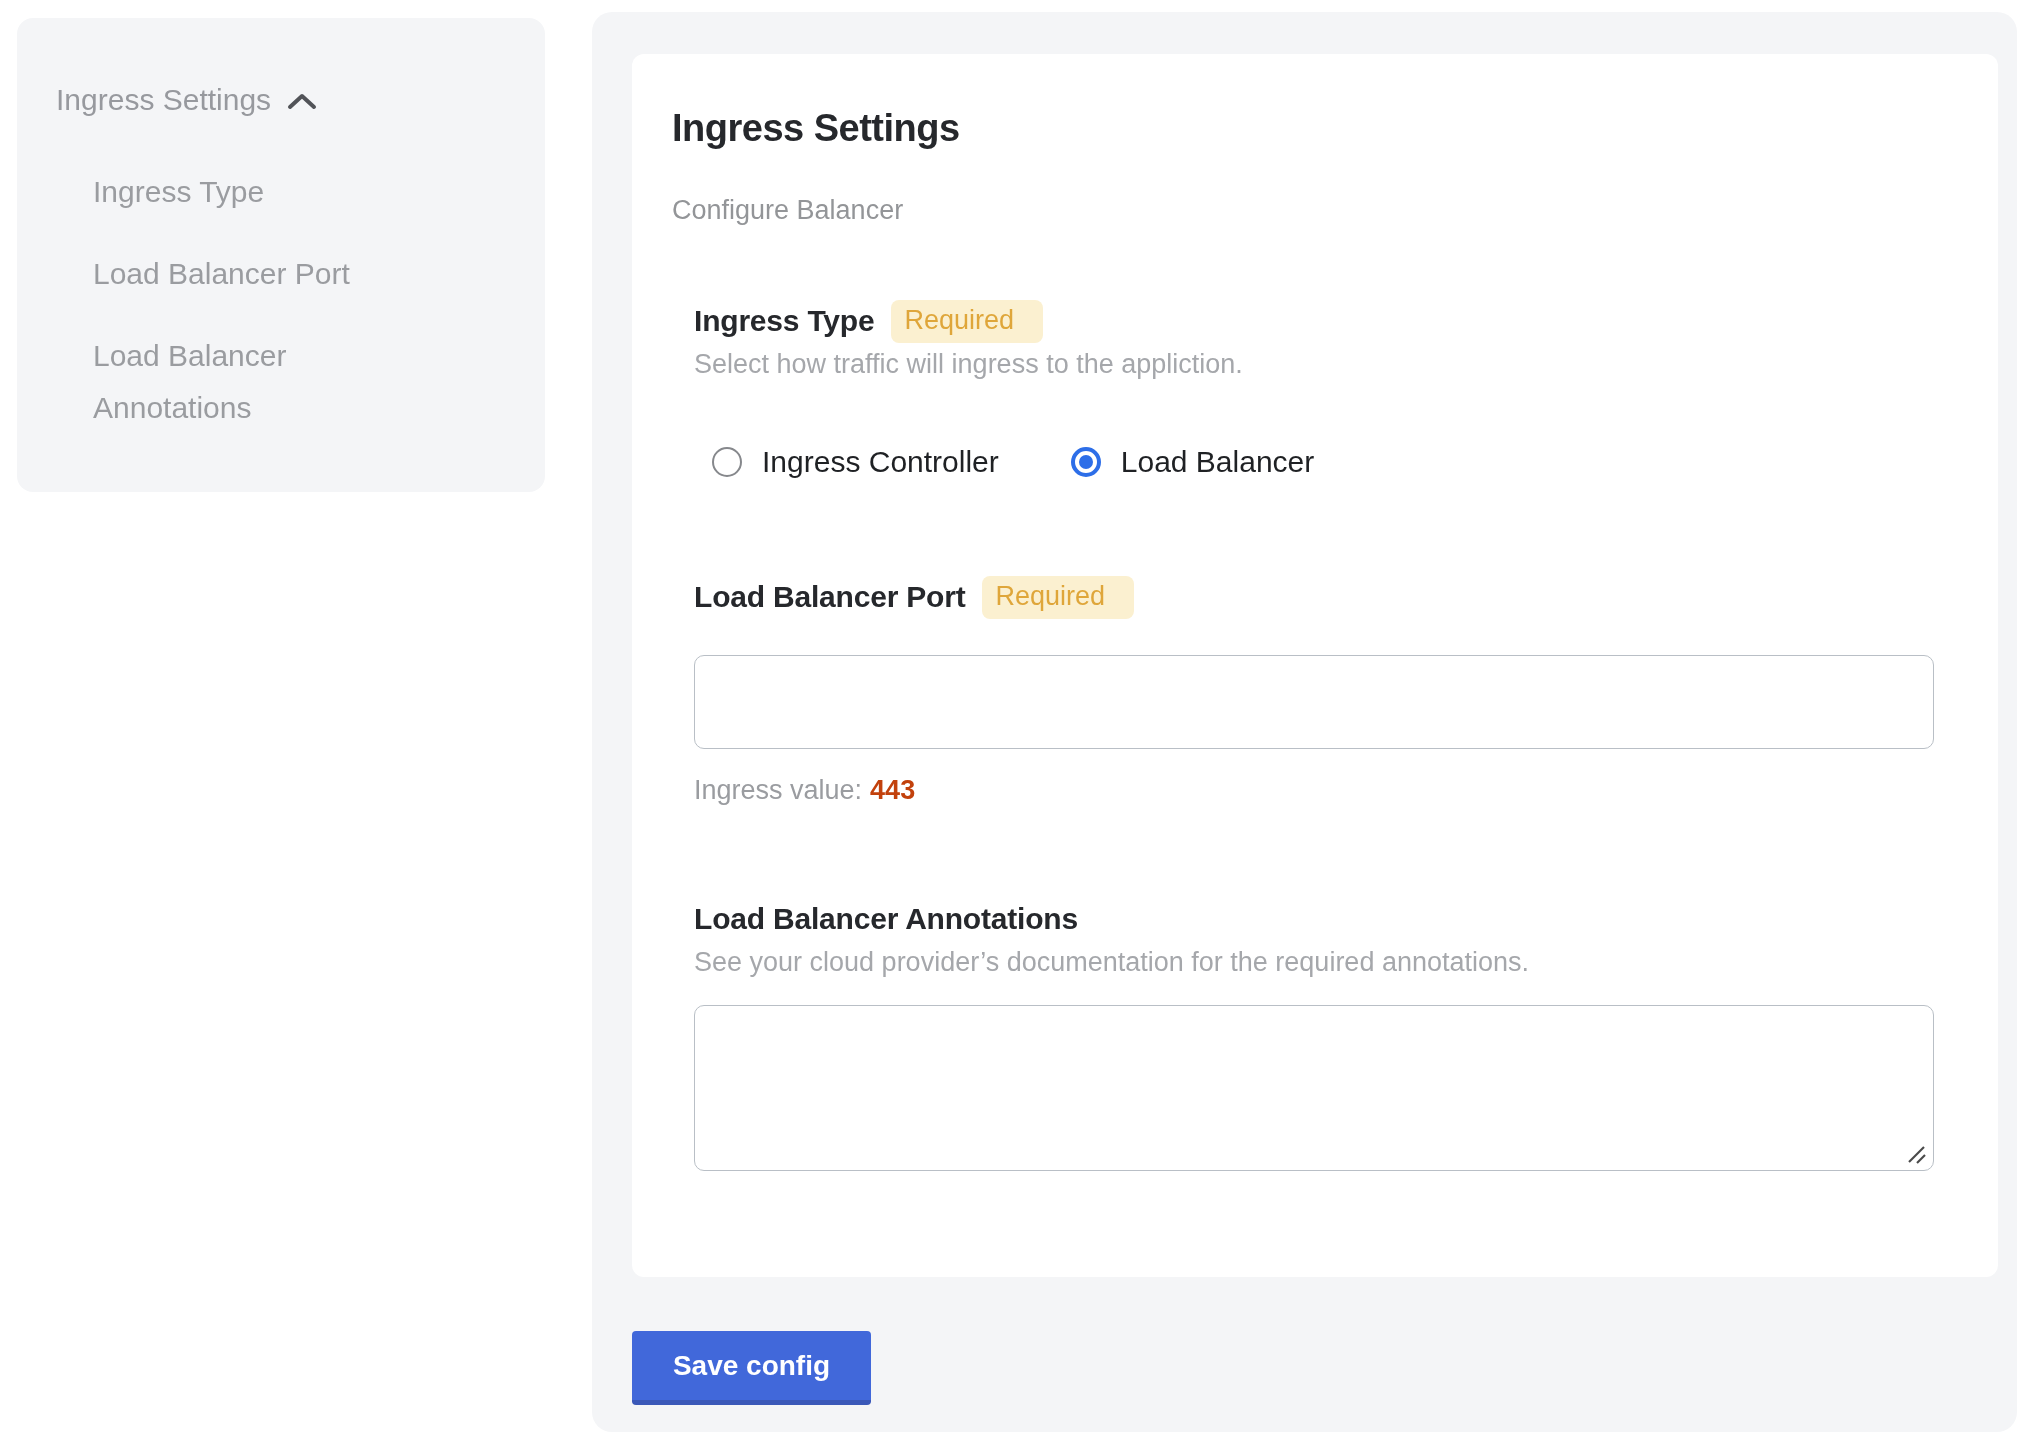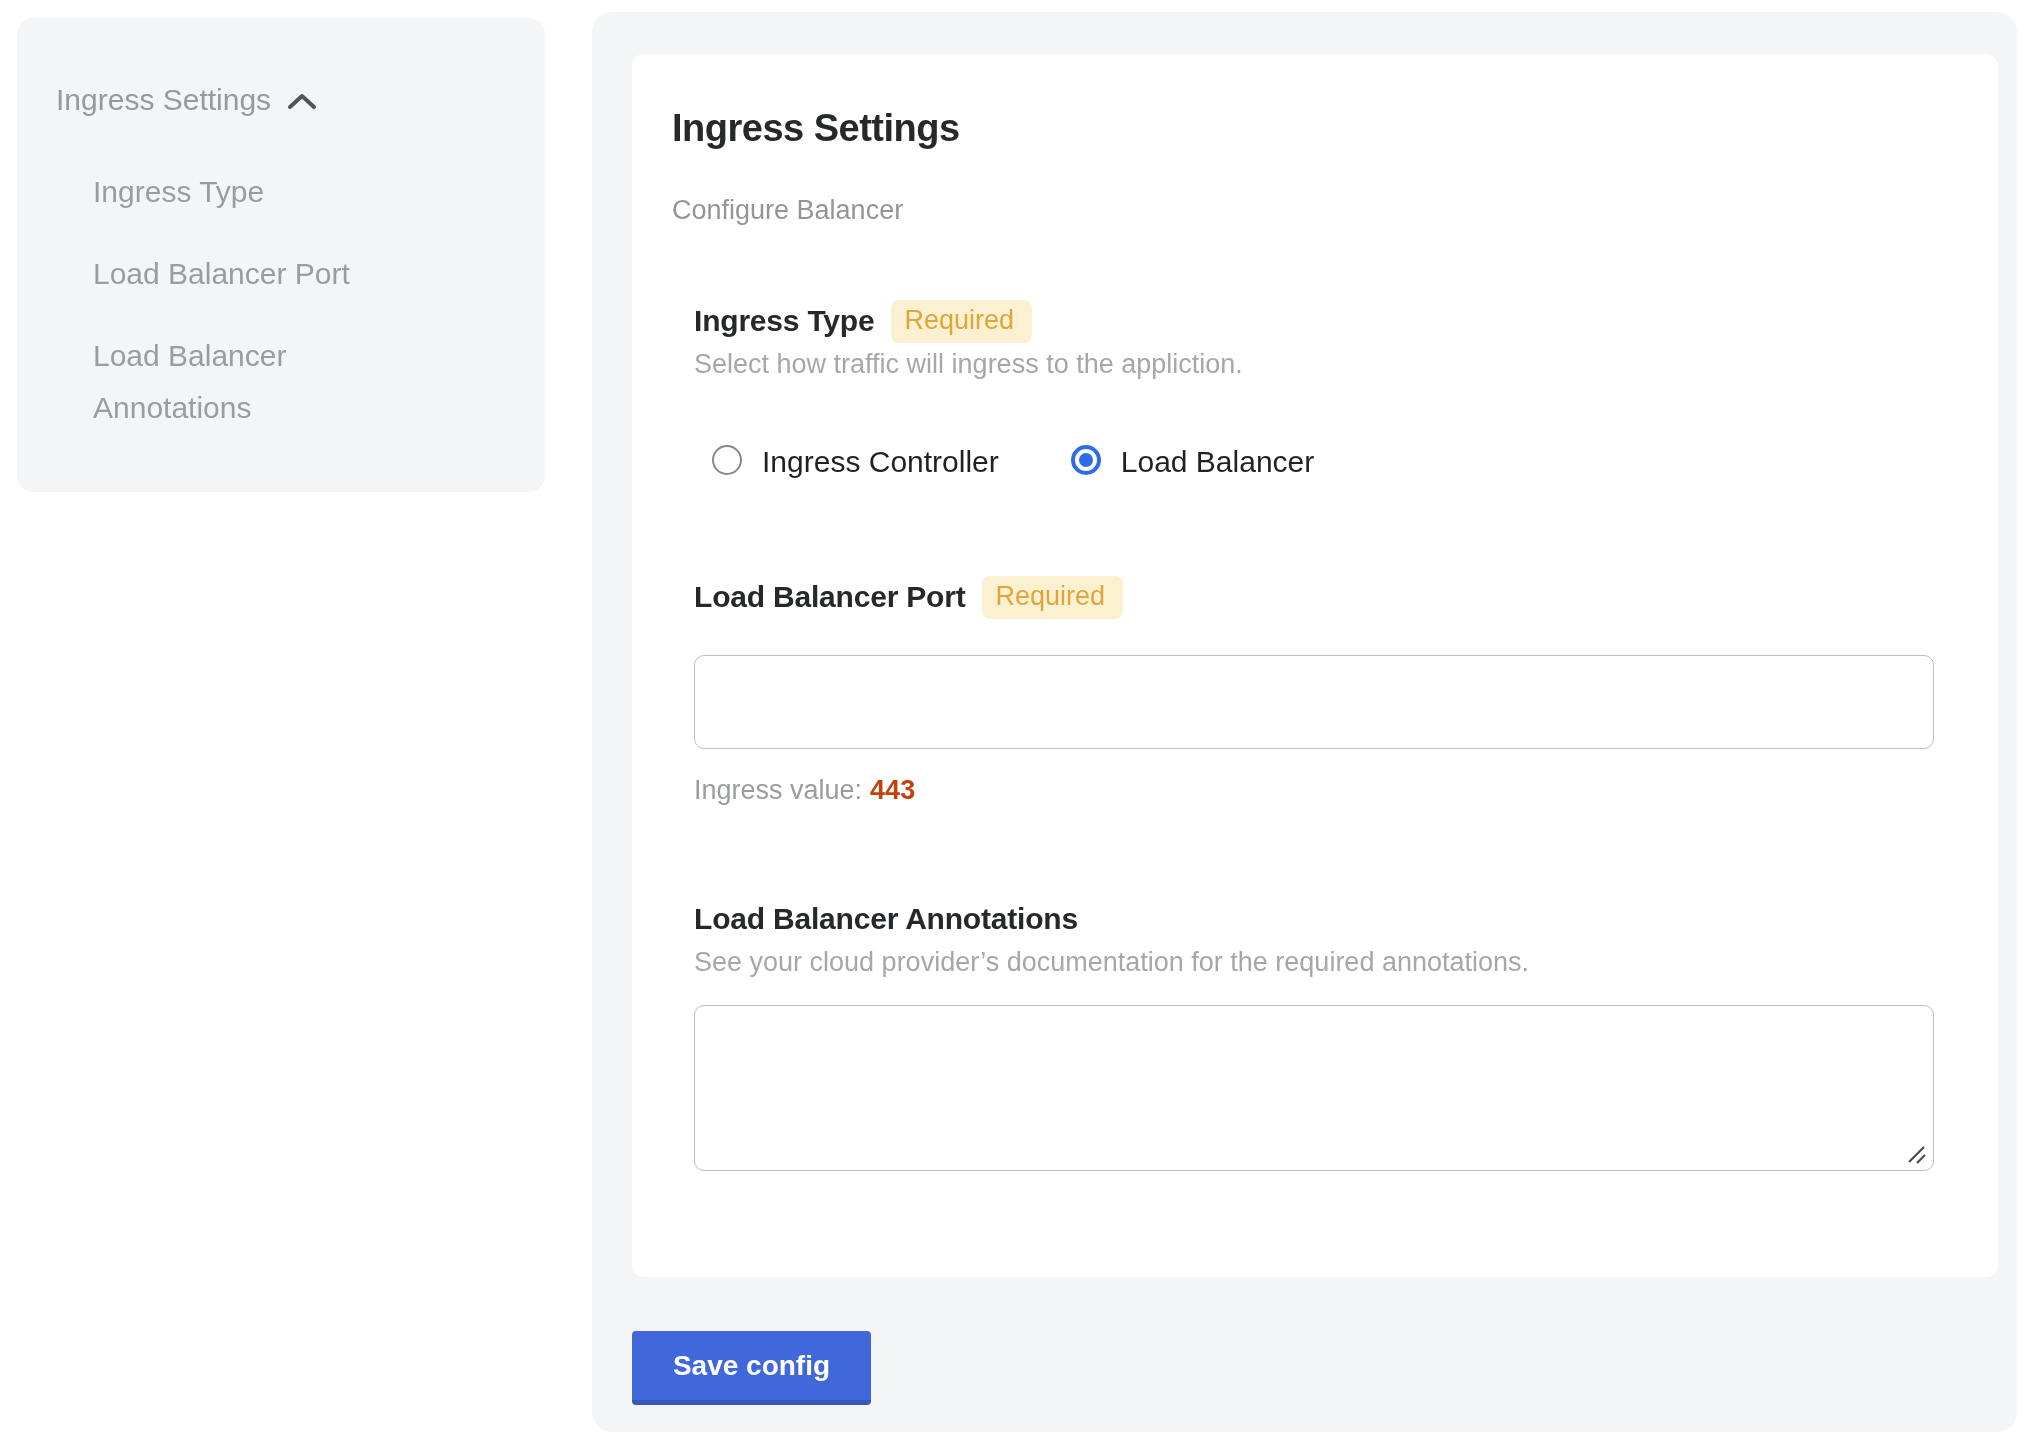--- a/index.html
+++ b/index.html
@@ -72,38 +72,38 @@
   .row-lb-port       { margin-top: 94px; }
   .row-lb-annotations{ margin-top: 90px; }
   .field-label {
     font-size: 30px; font-weight: 700; color: #26282c;
     letter-spacing: -0.2px;
   }
   .badge {
     font-size: 27px;
     color: #dfa63a;
     background: #fbf0d0;
-    padding: 5px 18px 7px 13px;
+    padding: 5px 29px 7px 13px;
     border-radius: 8px;
   }
   .field-desc {
     margin-top: 4px;
     font-size: 27px; line-height: 36px;
     color: #a5a7ab;
   }
 
   
   .radio-row {
     margin-top: 60px;
     padding-left: 18px;
     display: flex; gap: 72px;
     height: 40px; align-items: center;
   }
   .radio-opt {
-    display: flex; gap: 20px;
+    display: flex; align-items: center; gap: 20px;
     font-size: 30px; font-weight: 500; color: #1f2124;
     cursor: pointer;
   }
   .radio {
     width: 30px; height: 30px;
     border-radius: 50%;
     border: 2.5px solid #86888c;
     background: #ffffff;
     position: relative;
     flex: 0 0 auto;

